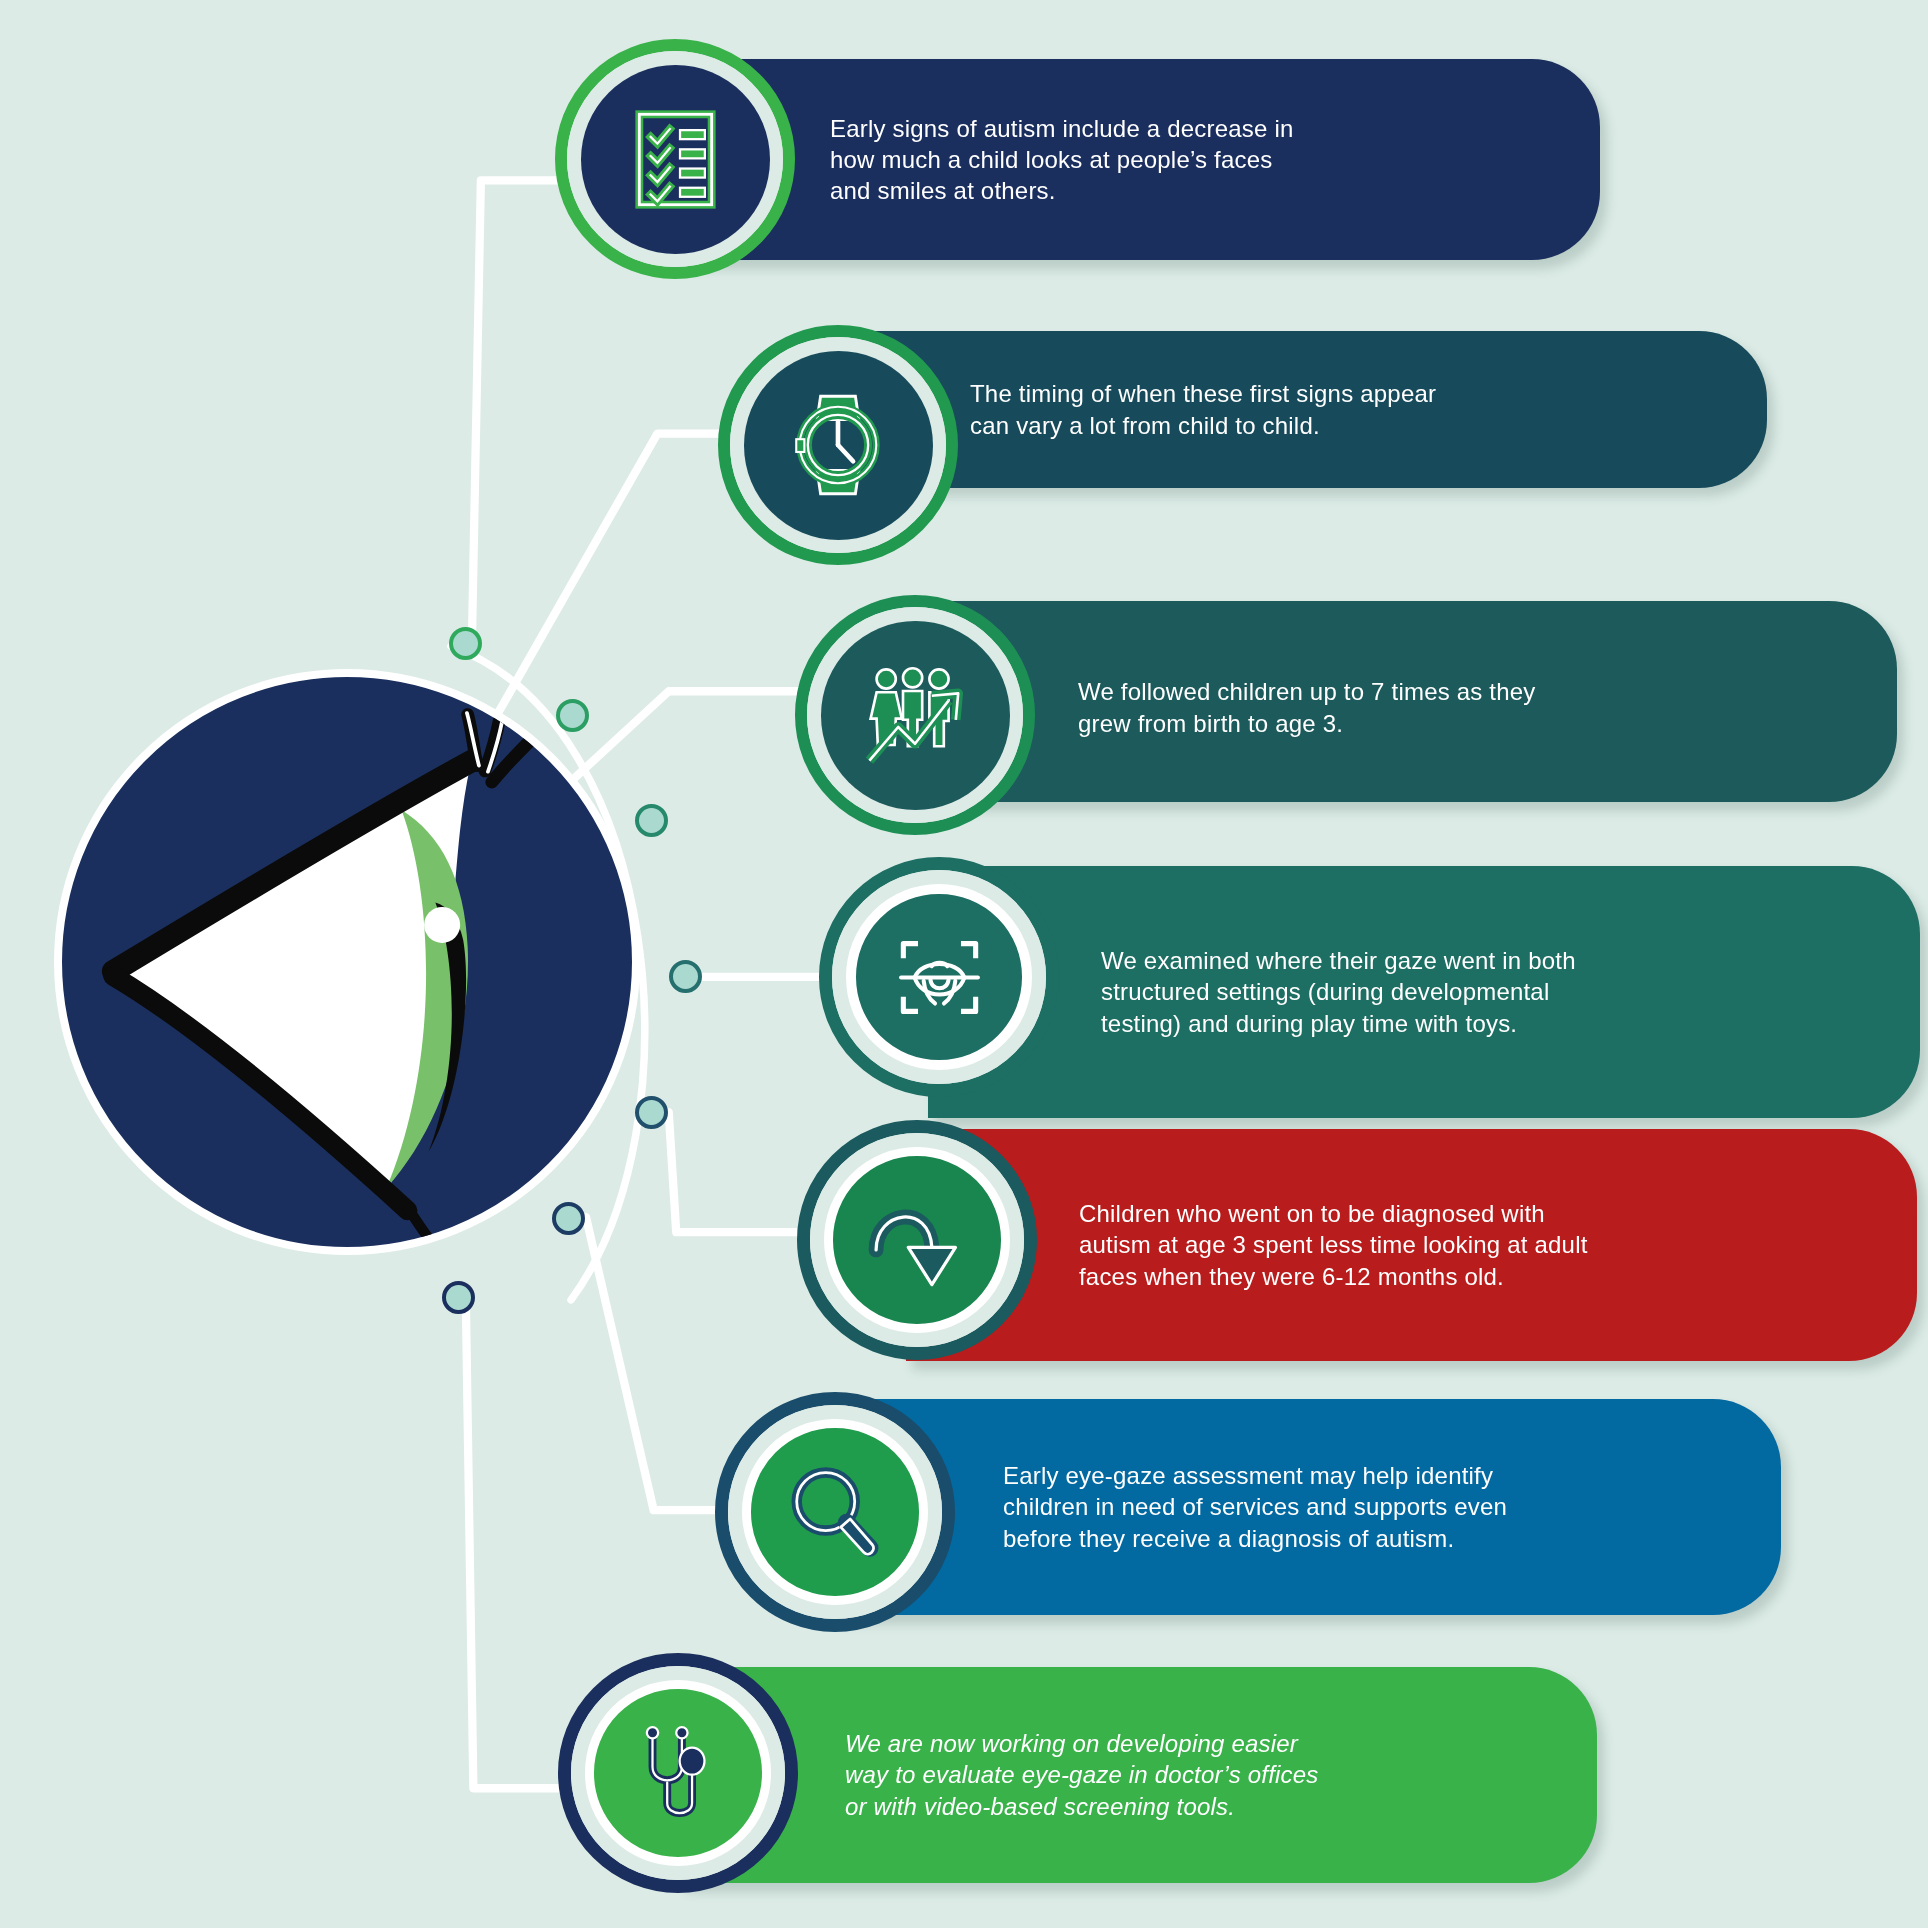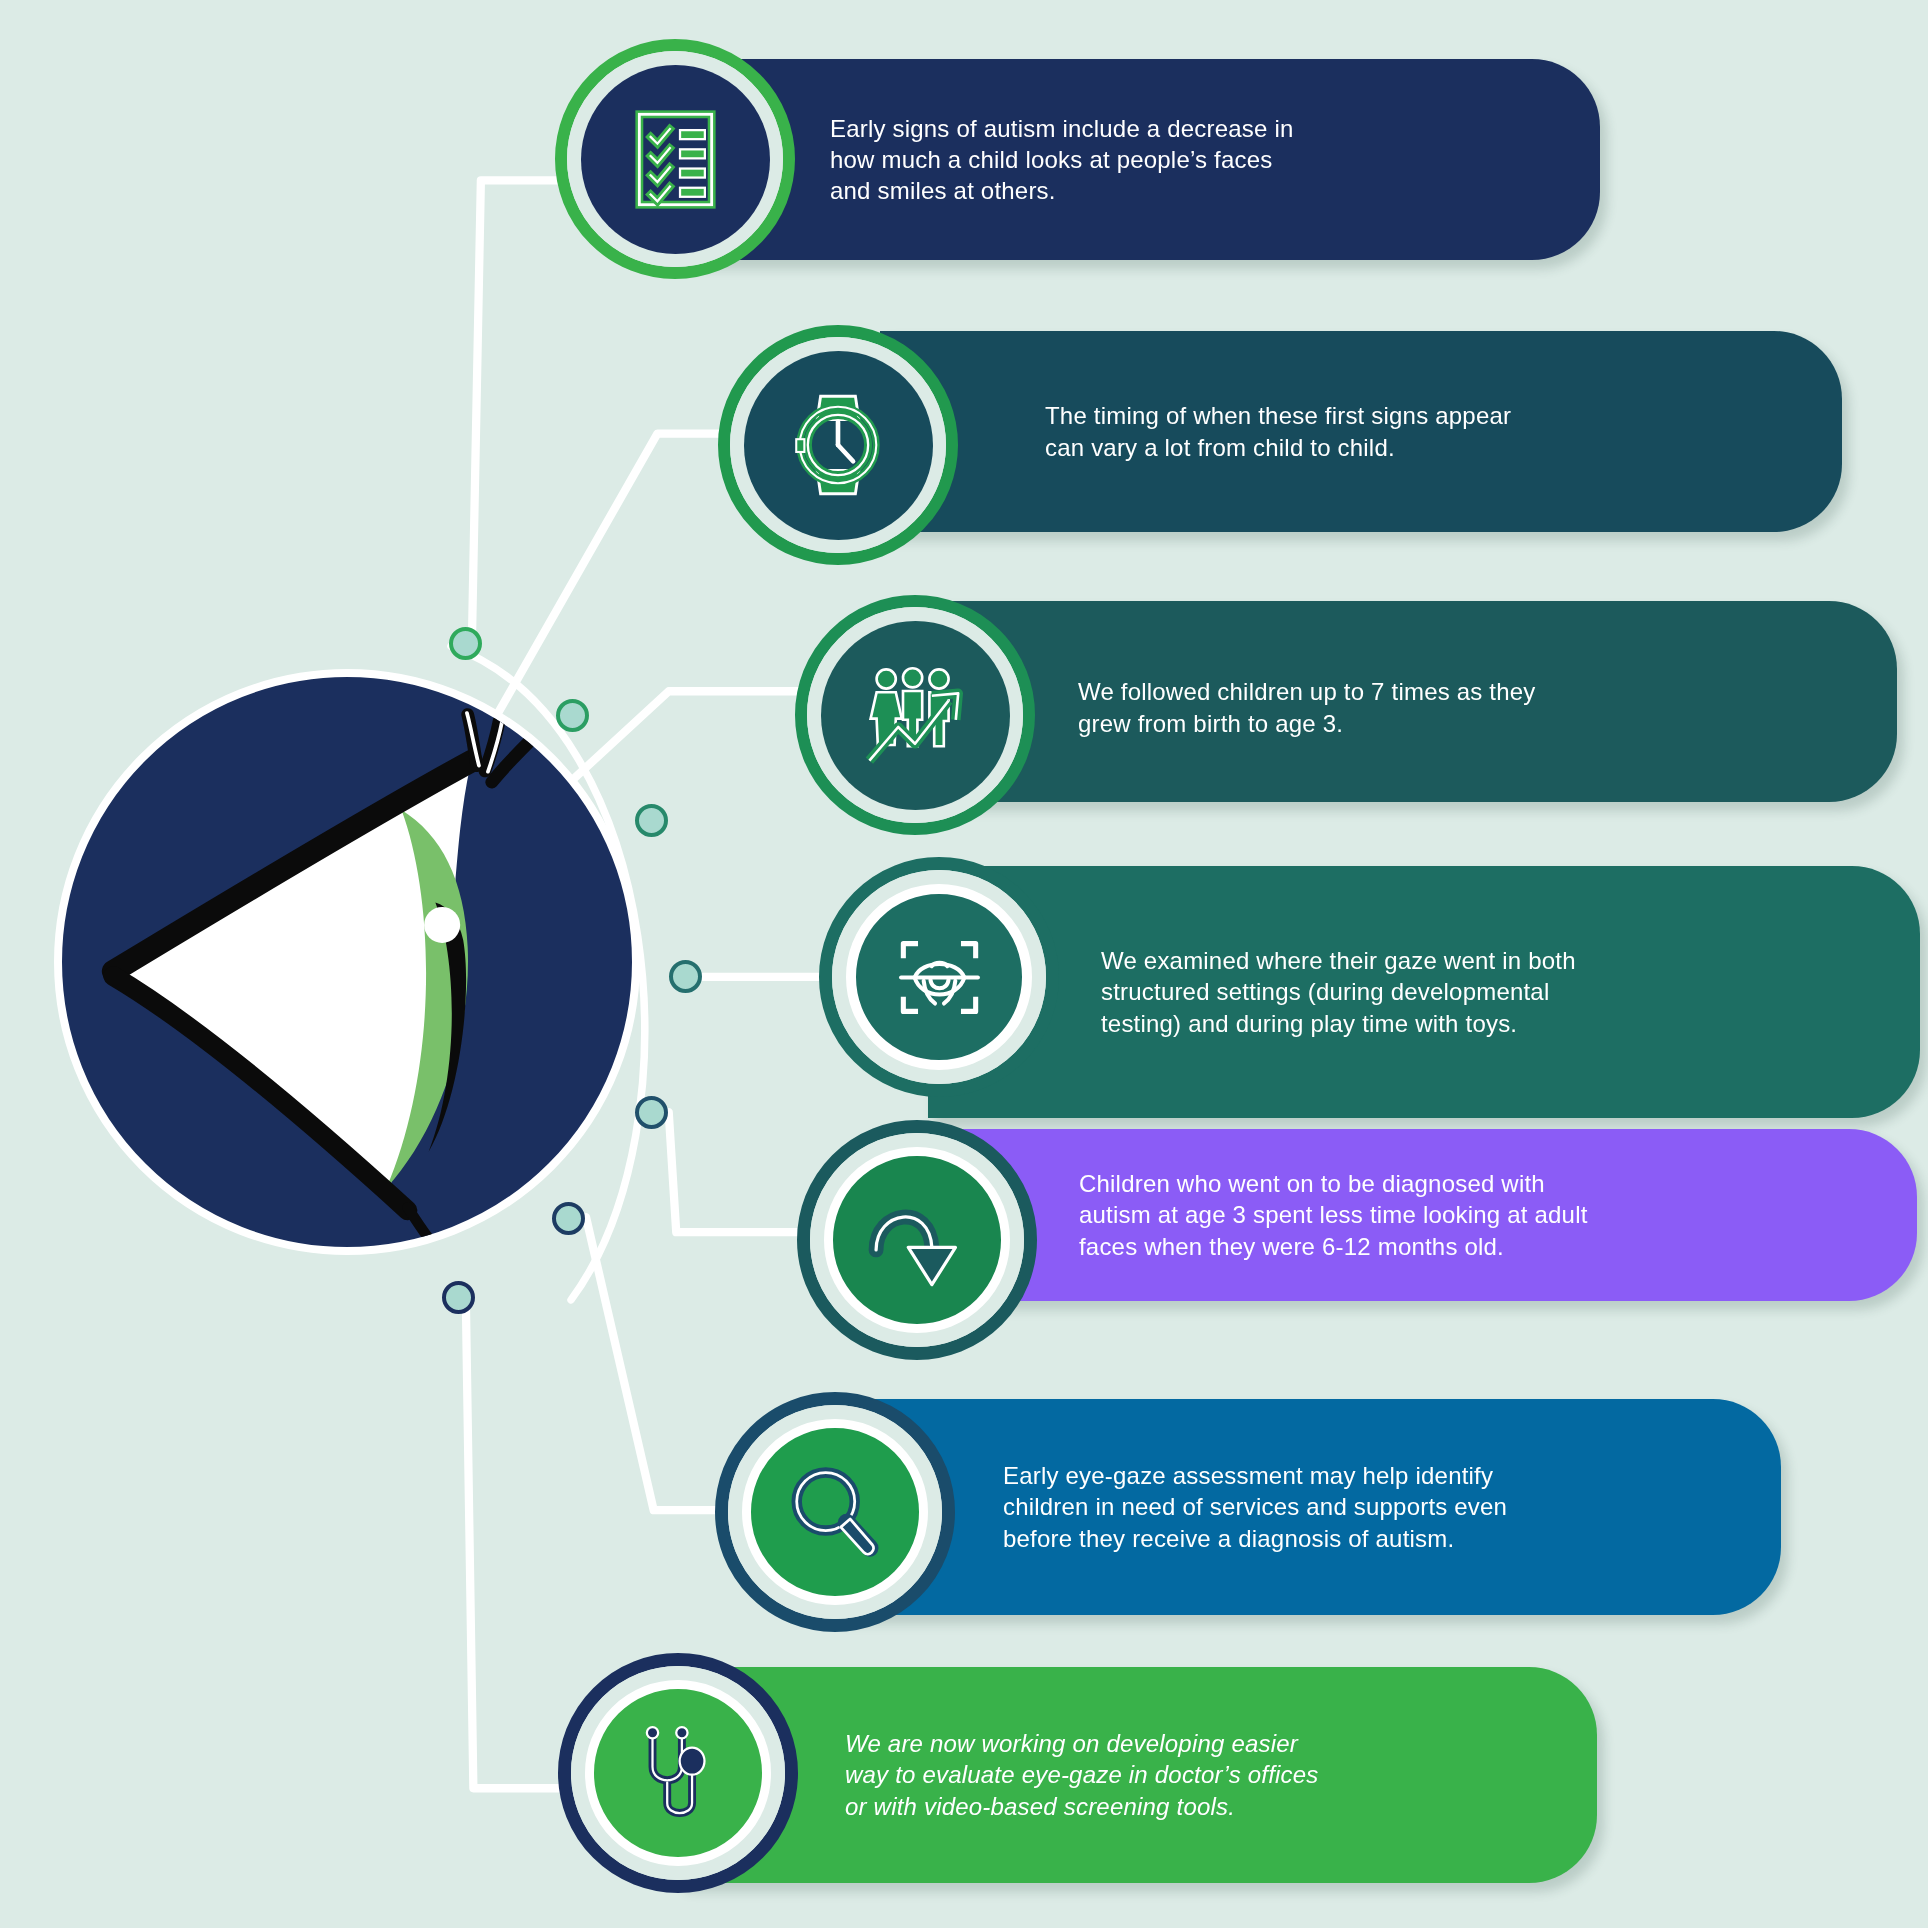--- a/index.html
+++ b/index.html
@@ -138,21 +138,21 @@
           <rect x="54" y="24" width="22" height="8"></rect>
           <rect x="54" y="41" width="22" height="8"></rect>
           <rect x="54" y="58" width="22" height="8"></rect>
           <rect x="54" y="75" width="22" height="8"></rect>
         </g>
       </svg>
     </div>
   </div>
 
   <div class="row">
-    <div class="bar" style="left:880px;top:331px;width:962px;height:201px;background:#174b5c;">
+    <div class="bar" style="left:805px;top:331px;width:962px;height:157px;background:#174b5c;">
       <span class="bar-text" style="margin-left:165px;">The timing of when these first signs appear
 can vary a lot from child to child.</span>
     </div>
     <div class="badge" style="left:718px;top:325px;width:240px;height:240px;border:12.8px solid #21994e;">
       <div class="ring-outer" style="border:13.5px solid #dcebe6;border-radius:50%;"></div>
       <div style="position:absolute;left:13.5px;top:13.5px;right:13.5px;bottom:13.5px;border-radius:50%;background:#174b5c;"></div>
       <svg width="116" height="116" viewBox="0 0 100 100">
         <g fill="#21994e" stroke="#ffffff" stroke-width="2.5">
           <path d="M 35 8 L 65 8 L 68 28 L 32 28 Z"></path>
           <path d="M 32 72 L 68 72 L 65 92 L 35 92 Z"></path>
@@ -218,21 +218,21 @@
           <path d="M 43 40 C 46 36 54 36 57 40"></path>
           <path d="M 42 52 C 43 62 57 62 58 52"></path>
           <path d="M 36 53 C 37 64 42 70 46 73"></path>
           <path d="M 64 53 C 63 64 58 70 54 73"></path>
         </g>
       </svg>
     </div>
   </div>
 
   <div class="row">
-    <div class="bar" style="left:906px;top:1129px;width:1011px;height:172px;background:#8b5cf6;">
+    <div class="bar" style="left:906px;top:1129px;width:1011px;height:232px;background:#b91c1c;">
       <span class="bar-text" style="margin-left:173px;">Children who went on to be diagnosed with
 autism at age 3 spent less time looking at adult
 faces when they were 6-12 months old.</span>
     </div>
     <div class="badge" style="left:797px;top:1120px;width:240px;height:240px;border:13.5px solid #1b5a5e;">
       <div class="ring-outer" style="border:14.3px solid #dcebe6;border-radius:50%;"></div>
       <div style="position:absolute;left:14.3px;top:14.3px;right:14.3px;bottom:14.3px;border-radius:50%;background:#19864f;border:9.8px solid #ffffff;box-sizing:border-box;"></div>
       <svg width="124" height="124" viewBox="0 0 100 100">
         <path d="M 17 58 C 17 26 60 20 62 56" fill="none" stroke="#1b5a5e" stroke-width="12" stroke-linecap="round"></path>
         <path d="M 17 58 C 17 26 60 20 62 56" fill="none" stroke="#ffffff" stroke-width="2.6" stroke-linecap="round"></path>

